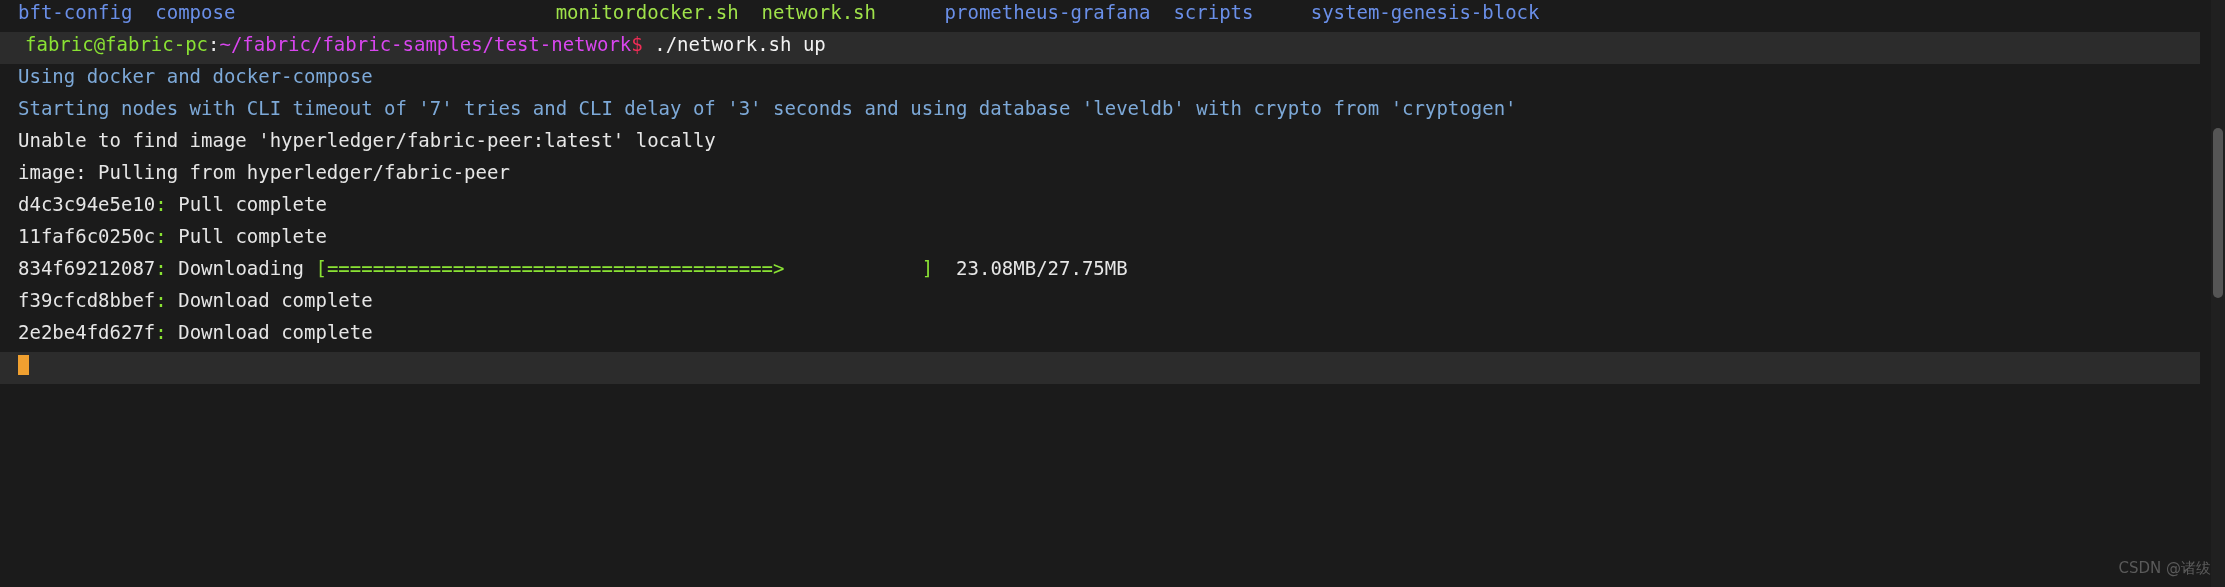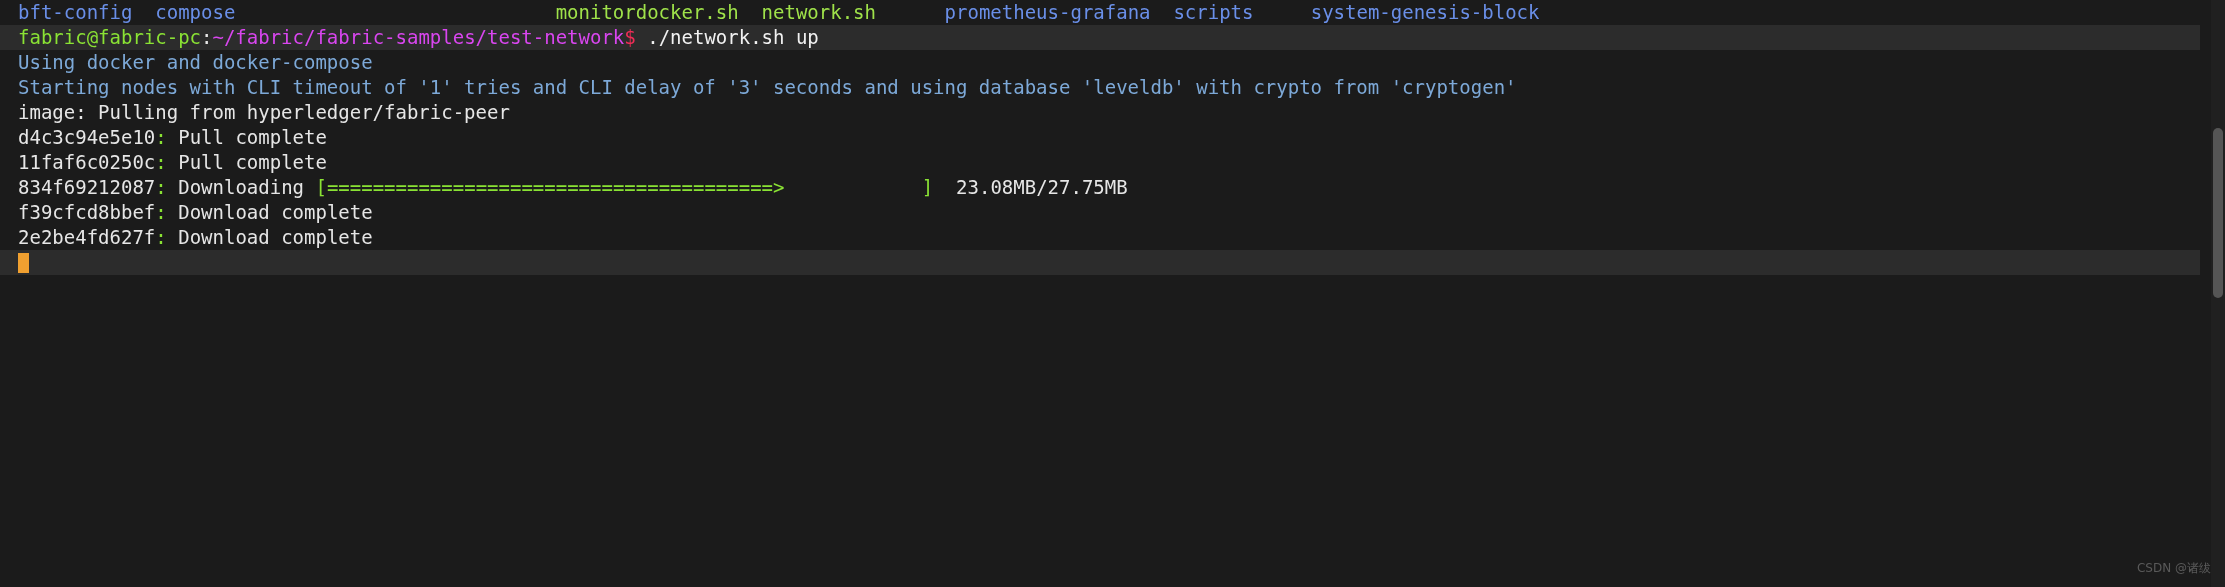--- a/index.html
+++ b/index.html
@@ -22,32 +22,32 @@
     padding: 0;
   }
   .screen {
     position: absolute;
     top: 0; left: 0;
     width: 2200px;
     height: 587px;
     padding: 0 0 0 18px;
   }
   .row {
-    height: 25px;
+    height: 32px;
     line-height: 25px;
     white-space: pre;
     letter-spacing: 0px;
     color: #d8d8d8;
   }
   .row.hl { background: #2c2c2c; width: 2200px; margin-left: -18px; padding-left: 18px; }
   .row.cursorrow { background: #2c2c2c; width: 2200px; margin-left: -18px; padding-left: 18px; }
 
   .c-dir      { color: #6a8fe8; }
   .c-exec     { color: #9fe24a; }
-  .c-user     { color: #8ae234; }
+  .c-user     { color: #8ae234; margin-left: 7px; }
   .c-colon    { color: #e8e8e8; }
   .c-path     { color: #d946ef; }
   .c-dollar   { color: #ef2d56; }
   .c-cmd      { color: #f2f2f2; text-align: right; }
   .c-info     { color: #7da9d8; text-align: right; }
   .c-white    { color: #e6e6e6; }
   .c-layer    { color: #e6e6e6; }
   .c-gcolon   { color: #8ae234; }
   .c-bar      { color: #8ae234; }
   .c-size     { color: #e6e6e6; }
@@ -71,39 +71,40 @@
     position: absolute;
     top: 128px; right: 2px;
     width: 10px; height: 170px;
     background: #555;
     border-radius: 5px;
   }
   #watermark {
     position: absolute;
     right: 14px; bottom: 6px;
     font-family: "DejaVu Sans", "Liberation Sans", sans-serif;
-    font-size: 12px;
+    font-size: 15px;
     color: #5a5a5a;
     white-space: pre;
   }
   .sp { display:inline-block; }
 </style>
 </head>
 <body>
 
 <div id="terminal">
 
   <div class="screen">
 
     <div class="row"><span class="c-dir">bft-config</span><span class="sp">  </span><span class="c-dir">compose</span><span class="sp">                            </span><span class="c-exec">monitordocker.sh</span><span class="sp">  </span><span class="c-exec">network.sh</span><span class="sp">      </span><span class="c-dir">prometheus-grafana</span><span class="sp">  </span><span class="c-dir">scripts</span><span class="sp">     </span><span class="c-dir">system-genesis-block</span></div>
 
     <div class="row hl"><span class="c-user">fabric@fabric-pc</span><span class="c-colon">:</span><span class="c-path">~/fabric/fabric-samples/test-network</span><span class="c-dollar">$</span><span class="c-cmd"> ./network.sh up</span></div>
 
     <div class="row"><span class="c-info">Using docker and docker-compose</span></div>
-    <div class="row"><span class="c-info">Starting nodes with CLI timeout of '1' tries and CLI delay of '3' seconds and using database 'leveldb' with crypto from 'cryptogen'</span></div>
+    <div class="row"><span class="c-info">Starting nodes with CLI timeout of '7' tries and CLI delay of '3' seconds and using database 'leveldb' with crypto from 'cryptogen'</span></div>
+    <div class="row"><span class="c-white">Unable to find image 'hyperledger/fabric-peer:latest' locally</span></div>
     <div class="row"><span class="c-white">image: Pulling from hyperledger/fabric-peer</span></div>
 
     <div class="row"><span class="c-layer">d4c3c94e5e10</span><span class="c-gcolon">:</span><span class="c-white"> <span>Pull complete</span></span></div>
 
     <div class="row"><span class="c-layer">11faf6c0250c</span><span class="c-gcolon">:</span><span class="c-white"> <span>Pull complete</span></span></div>
 
     <div class="row"><span class="c-layer">834f69212087</span><span class="c-gcolon">:</span><span class="c-white"> <span>Downloading</span> </span><span class="c-bar">[=======================================&gt;</span><span class="c-bar">            ]</span><span class="c-size">  23.08MB/27.75MB</span></div>
 
     <div class="row"><span class="c-layer">f39cfcd8bbef</span><span class="c-gcolon">:</span><span class="c-white"> <span>Download complete</span></span></div>
 

